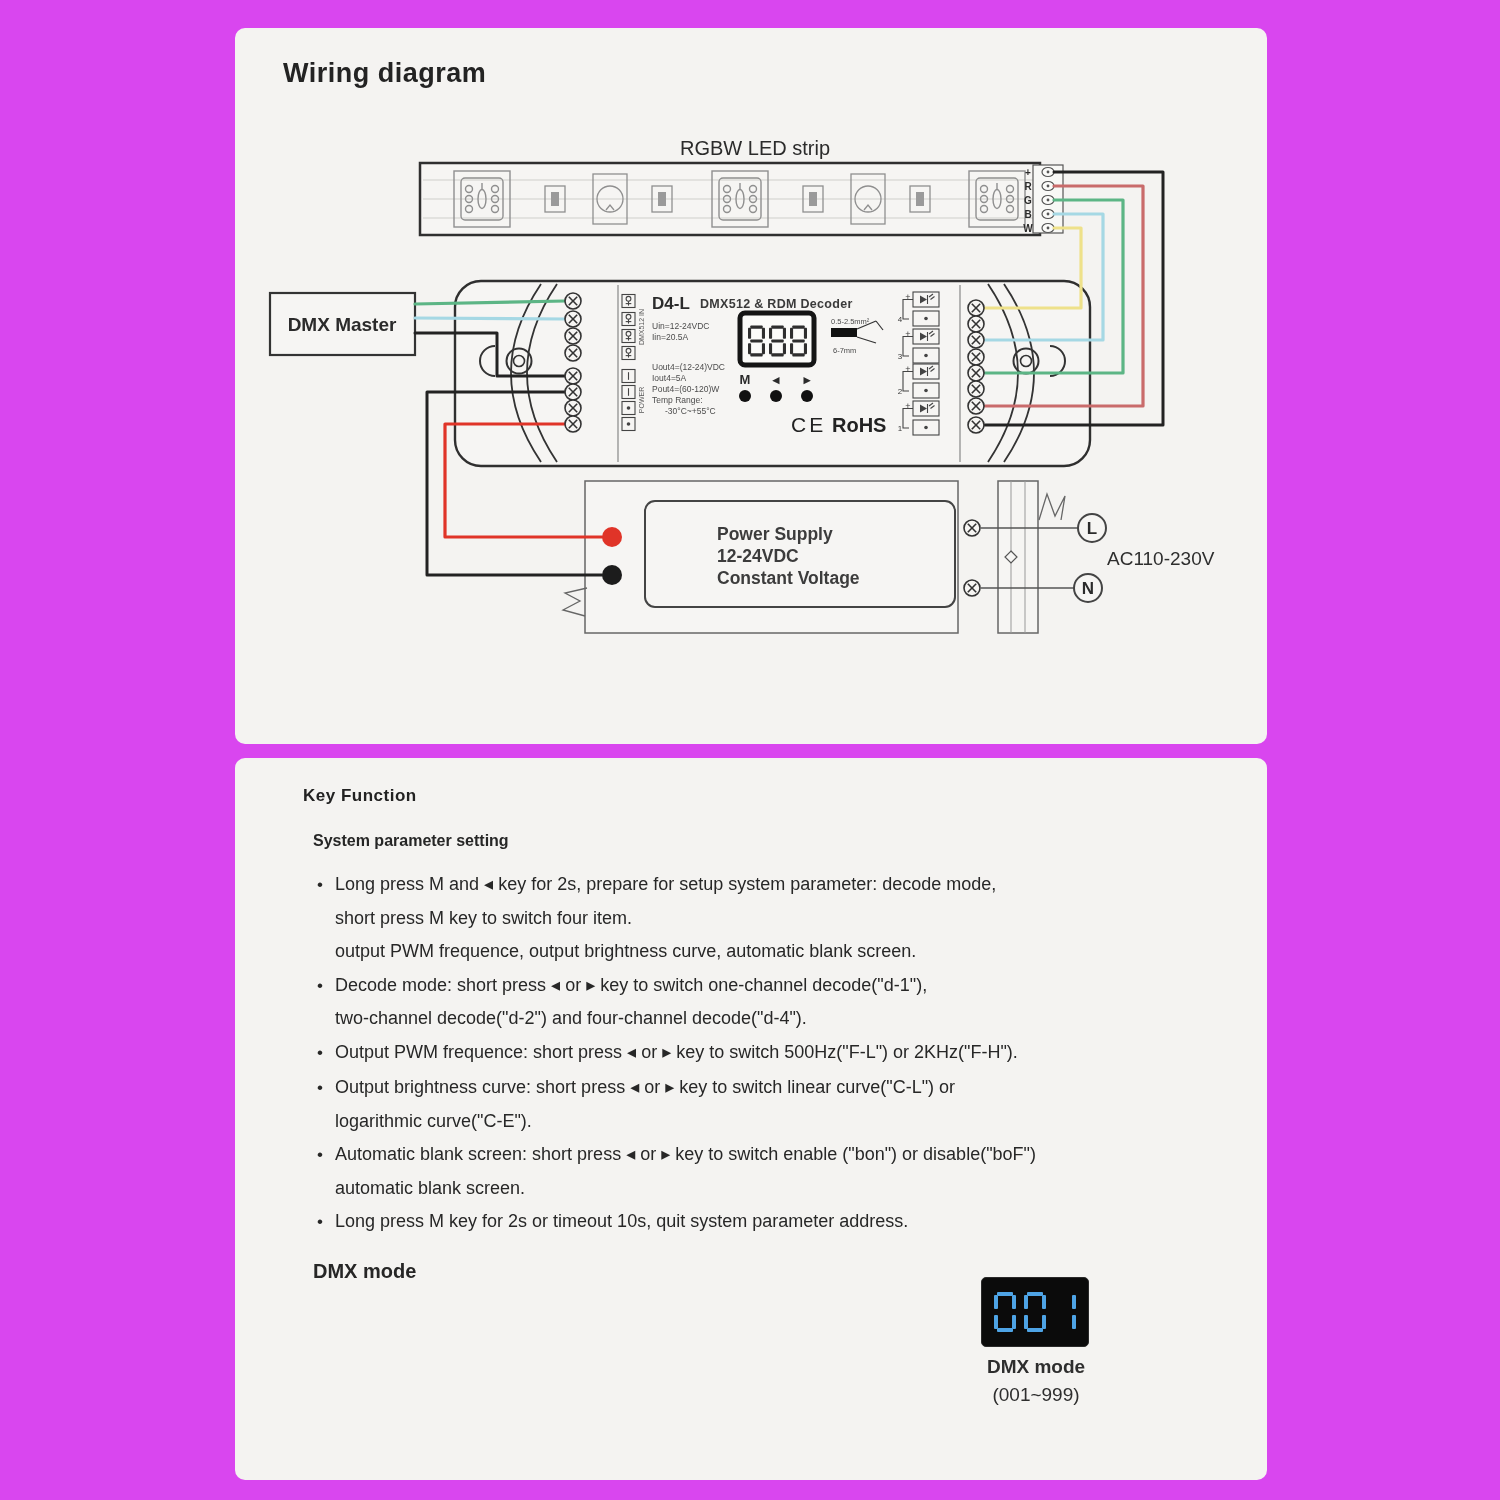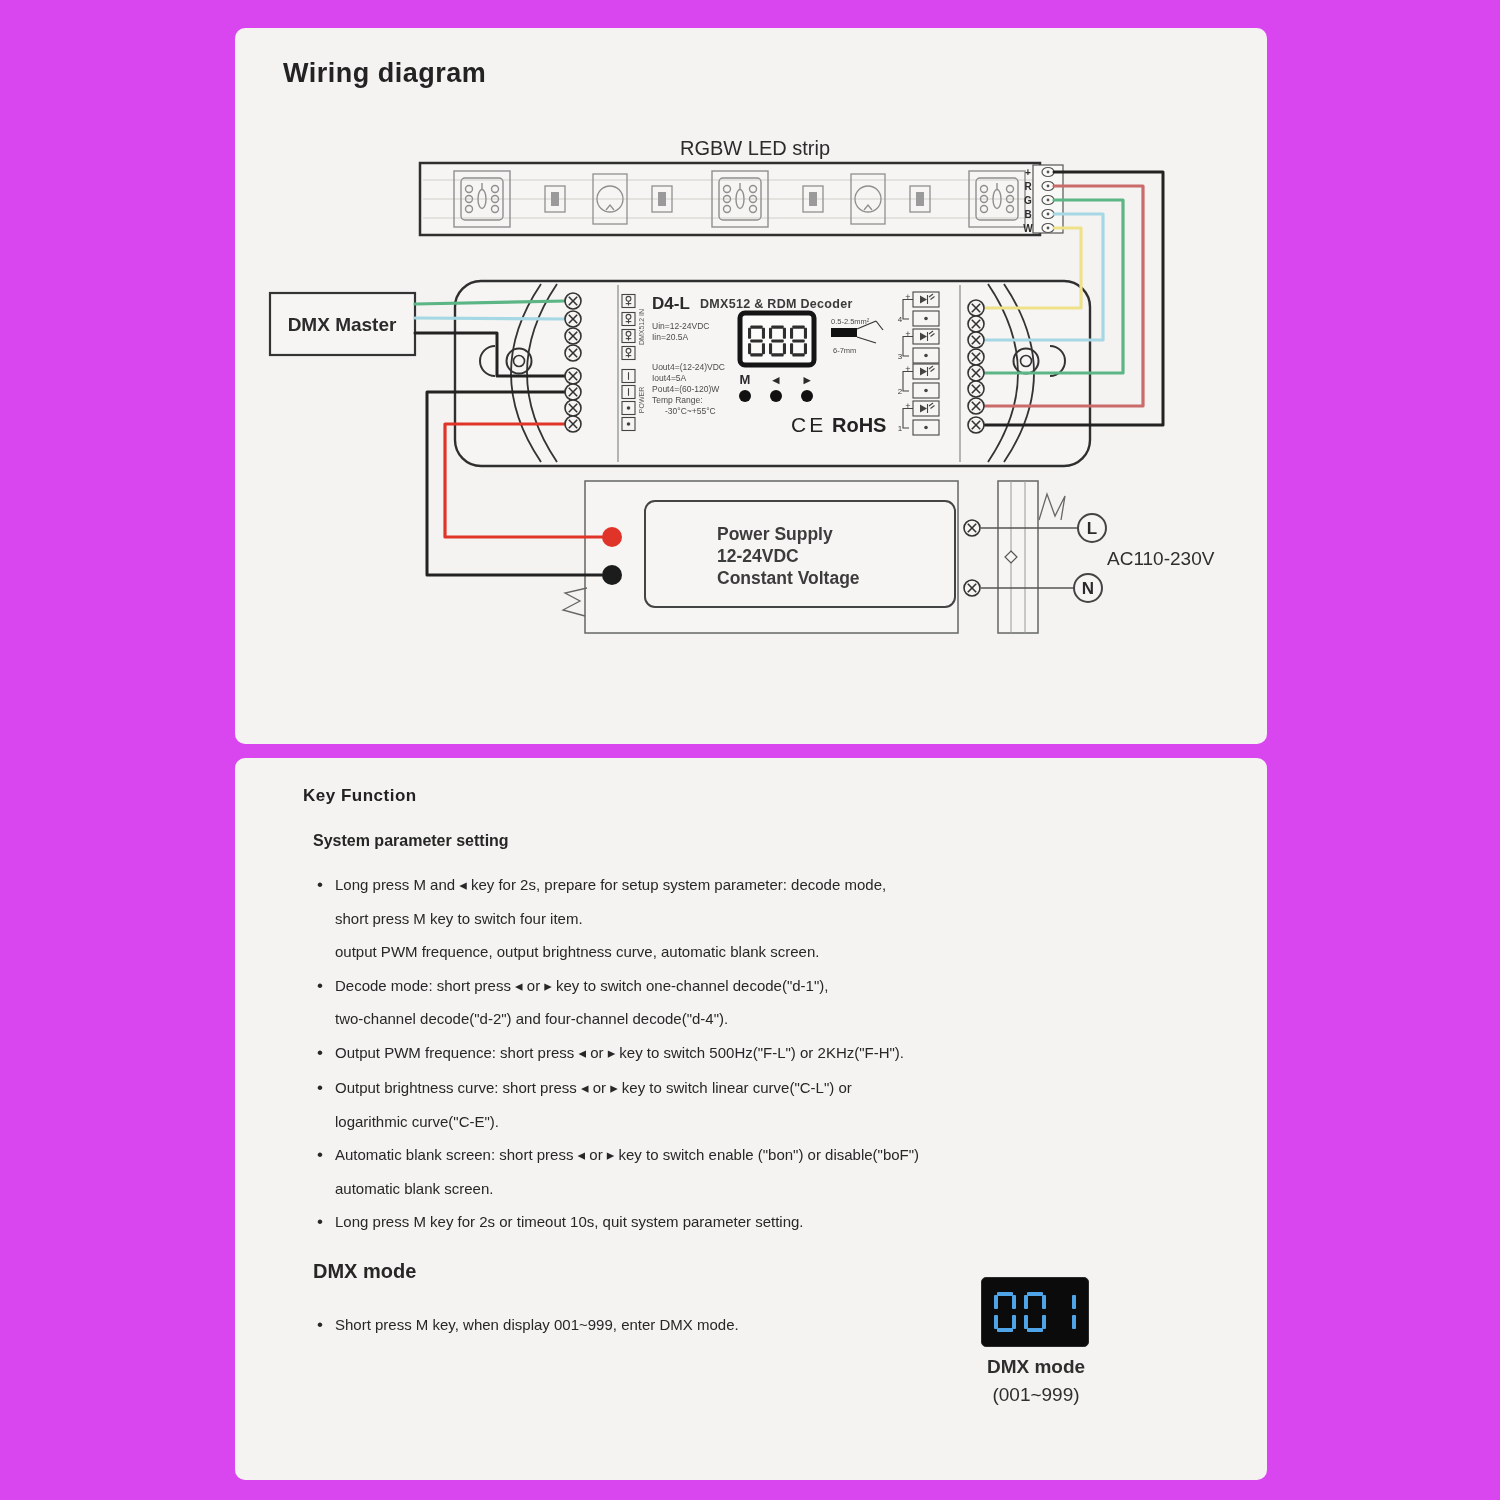--- a/index.html
+++ b/index.html
@@ -40,21 +40,21 @@
                border-radius:5px;gap:8px;border:1px solid #2a2a2a;}
   .dmx-display svg{width:22px;height:46px;}
   .dmx-display rect{fill:#4ea4e6;}
 
   .dmx-caption{position:absolute;left:948px;width:176px;text-align:center;font-size:19px;color:#2e2e2e;}
   #dmx-caption-1{top:1356px;font-weight:600;}
   #dmx-caption-2{top:1384px;}
 
   .kf-title{position:absolute;left:303px;top:786px;font-size:17px;font-weight:bold;color:#222;letter-spacing:.5px;}
   .kf-subtitle{position:absolute;left:313px;top:832px;font-size:16px;font-weight:bold;color:#262626;}
-  .kf-list{position:absolute;left:317px;width:900px;font-size:15px;line-height:33.5px;color:#272727;}
+  .kf-list{position:absolute;left:317px;width:900px;font-size:18px;line-height:33.5px;color:#272727;}
   #kf-main-list{top:868px;}
   .dmx-heading{position:absolute;left:313px;top:1260px;font-size:20px;font-weight:bold;color:#262626;}
   #dmx-list{top:1308px;}
   .b{display:flex;}
   .b .dot{flex:none;width:18px;font-size:10px;line-height:33.5px;}
   .b .dot::before{content:"\2022";font-size:17px;}
   .b .lines{flex:1;}
 </style>
 </head>
 <body>
@@ -354,34 +354,28 @@
     <div class="b">
       <span class="dot"></span>
       <div class="lines">
         <div>Automatic blank screen: short press ◂ or ▸ key to switch enable ("bon") or disable("boF")</div>
         <div>automatic blank screen.</div>
       </div>
     </div>
     <div class="b">
       <span class="dot"></span>
       <div class="lines">
-        <div>Long press M key for 2s or timeout 10s, quit system parameter setting.</div>
+        <div>Long press M key for 2s or timeout 10s, quit system parameter address.</div>
       </div>
     </div>
   </div>
 
   <div class="dmx-heading">DMX mode</div>
 
   <div class="kf-list" id="dmx-list">
-    <div class="b">
-      <span class="dot"></span>
-      <div class="lines">
-        <div>Short press M key, when display 001~999, enter DMX mode.</div>
-      </div>
-    </div>
   </div>
 
   <div class="sevenseg dmx-display">
       <svg viewBox="0 0 22 40">
         <rect x="3" y="0" width="16" height="4" rx="1"></rect>
         <rect x="18" y="3" width="4" height="14" rx="1"></rect>
         <rect x="18" y="23" width="4" height="14" rx="1"></rect>
         <rect x="3" y="36" width="16" height="4" rx="1"></rect>
         <rect x="0" y="23" width="4" height="14" rx="1"></rect>
         <rect x="0" y="3" width="4" height="14" rx="1"></rect>

